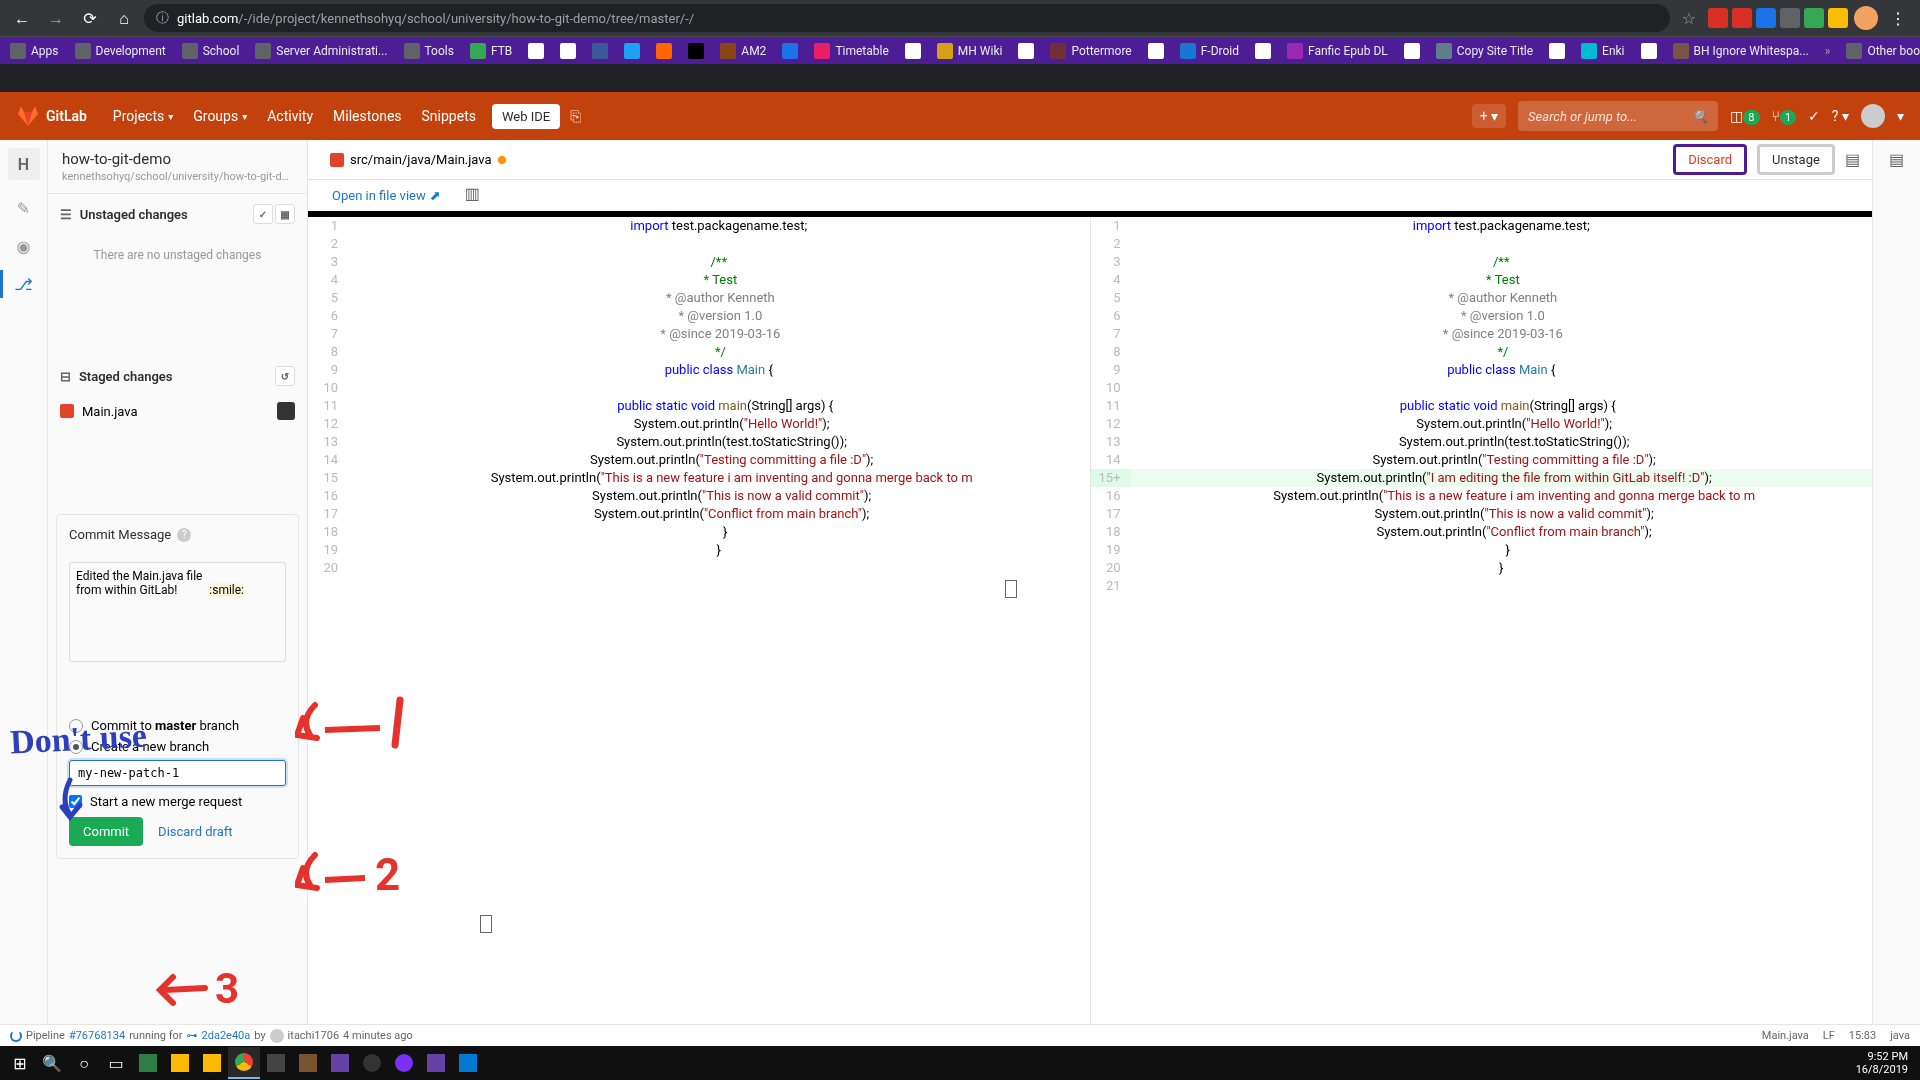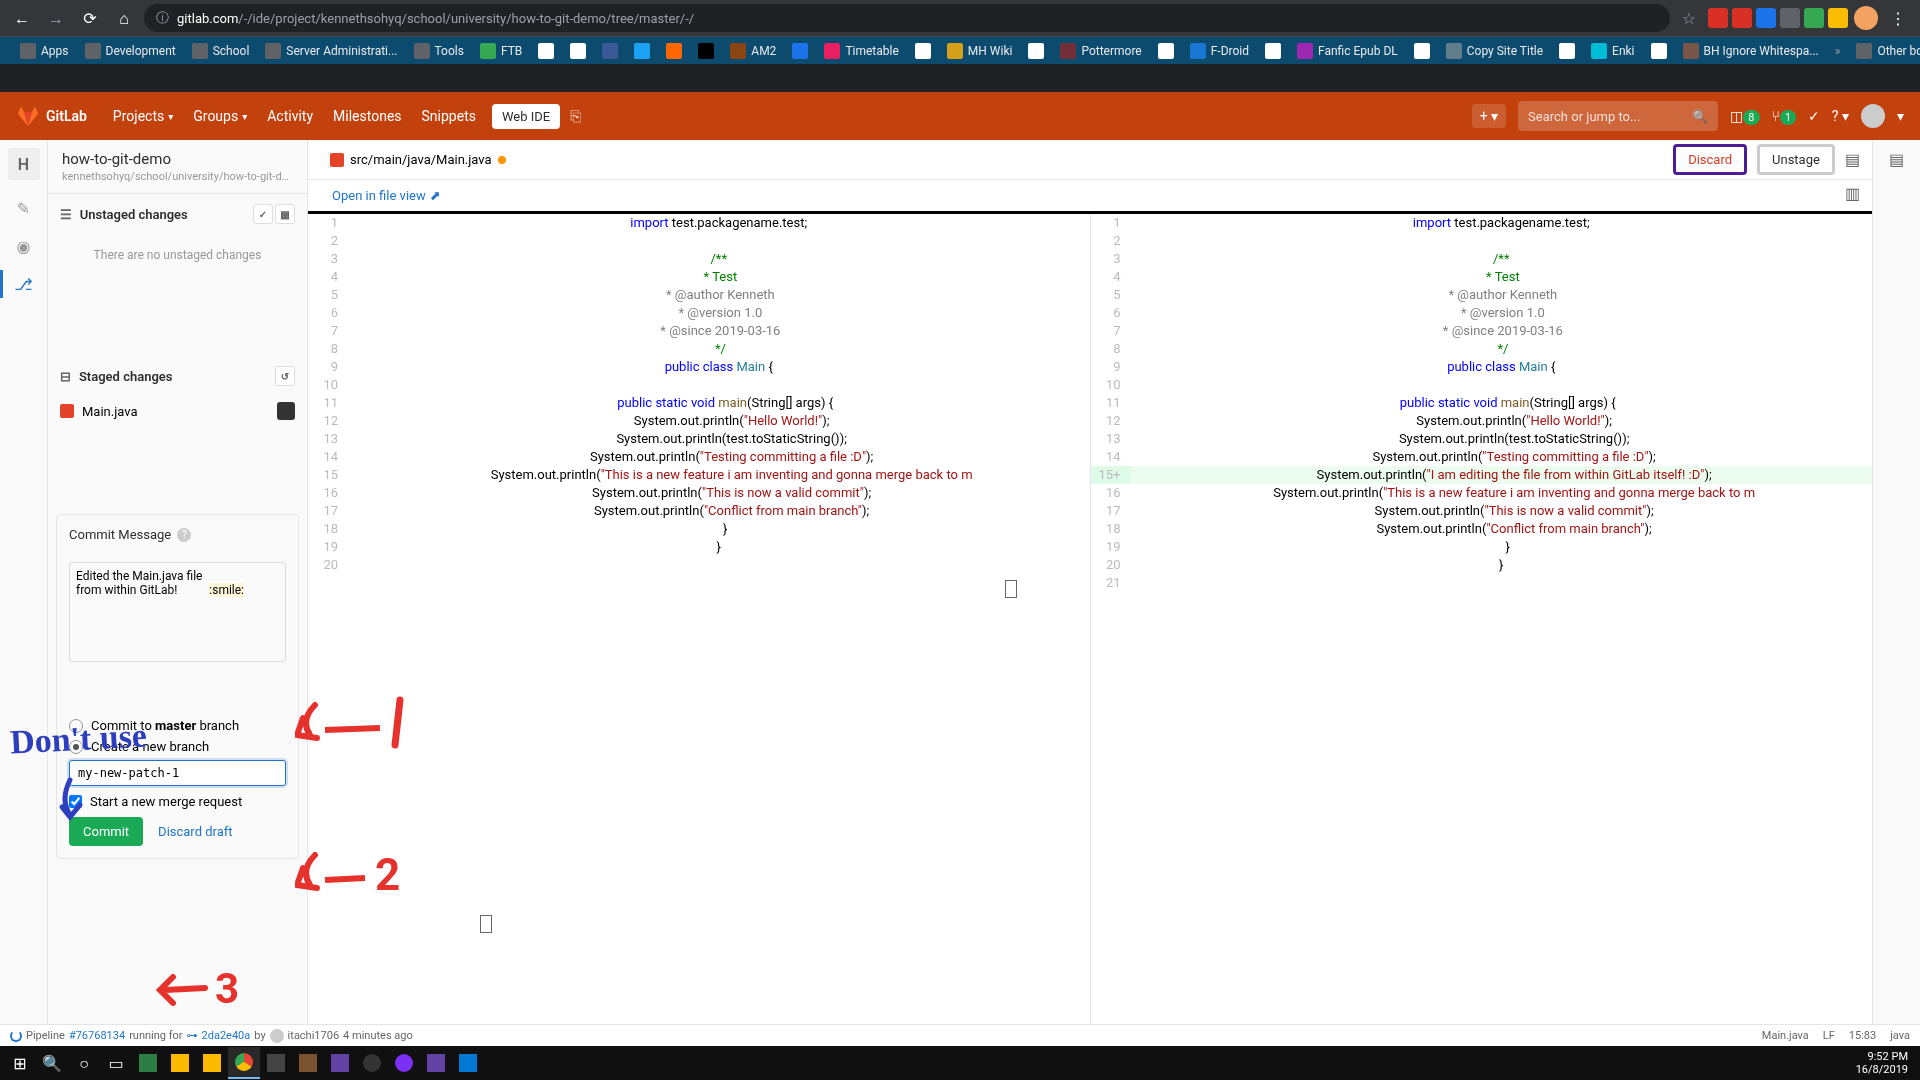--- a/index.html
+++ b/index.html
@@ -18,34 +18,34 @@
 .omnibox-row { height: 36px; background: #35363a; display: flex; align-items: center; padding: 0 8px; gap: 6px; }
 .nav-btn { width: 28px; height: 28px; color: #9aa0a6; display: flex; align-items: center; justify-content: center; font-size: 16px; }
 .nav-btn.active { color: #fff; }
 .omnibox { flex: 1; background: #202124; height: 28px; border-radius: 14px; display: flex; align-items: center; padding: 0 12px; color: #9aa0a6; font-size: 13px; }
 .omni-icon { margin-right: 8px; }
 .omni-domain { color: #fff; }
 .ext-icons { display: flex; gap: 4px; align-items: center; }
 .ext-icon { width: 20px; height: 20px; border-radius: 3px; }
 .avatar-chrome { width: 24px; height: 24px; border-radius: 50%; background: #f4a261; }
 
-.bookmarks-bar { height: 28px; background: #0c4a6e; border-top: 1px solid #4a4a4a; display: flex; align-items: center; padding: 0 14px; gap: 4px; font-size: 12px; color: #e8eaed; overflow: hidden; }
+.bookmarks-bar { height: 28px; background: #4c1d95; border-top: 1px solid #4a4a4a; display: flex; align-items: center; padding: 0 4px; gap: 4px; font-size: 12px; color: #e8eaed; overflow: hidden; }
 .bookmark { display: flex; align-items: center; gap: 5px; padding: 2px 6px; white-space: nowrap; }
 .bm-icon { width: 16px; height: 16px; border-radius: 2px; }
 .bm-folder { background: #5f6368; }
 .other-bm { margin-left: auto; }
 
 
 .gitlab-header { height: 48px; background: #c2410c; display: flex; align-items: center; padding: 0 16px; color: #fff; font-size: 14px; }
 .gitlab-logo { display: flex; align-items: center; gap: 6px; margin-right: 16px; }
 .gitlab-logo-icon { width: 24px; height: 24px; }
 .nav-item { padding: 0 10px; display: flex; align-items: center; gap: 4px; height: 100%; }
 .webide-btn { background: #fff; color: #2e2e2e; padding: 5px 10px; border-radius: 4px; font-size: 13px; margin-left: 6px; }
 .header-right { margin-left: auto; display: flex; align-items: center; gap: 12px; }
-.search-box { background: rgba(255,255,255,0.2); width: 200px; height: 30px; border-radius: 4px; display: flex; align-items: center; padding: 0 10px; font-size: 13px; color: rgba(255,255,255,0.8); }
+.search-box { background: rgba(255,255,255,0.2); width: 200px; height: 30px; border-radius: 4px; display: flex; align-items: center; padding: 0 10px; font-size: 13px; color: rgba(255,255,255,0.8); font-style: italic; }
 .badge-pill { background: #1aaa55; color: #fff; font-size: 11px; padding: 1px 5px; border-radius: 8px; }
 .plus-dd { background: rgba(255,255,255,0.15); padding: 4px 8px; border-radius: 4px; display:flex; align-items:center; gap:4px;}
 .user-avatar { width: 24px; height: 24px; border-radius: 50%; background: #ccc; }
 
 
 .ide-body { display: flex; height: 900px; }
 
 .icon-rail { width: 48px; background: #fafafa; border-right: 1px solid #e5e5e5; display: flex; flex-direction: column; align-items: center; padding-top: 8px; gap: 18px; }
 .rail-project { width: 32px; height: 32px; background: #eee; border-radius: 4px; display: flex; align-items: center; justify-content: center; color: #666; font-weight: 600; }
 .rail-icon { width: 20px; height: 20px; color: #999; display: flex; align-items: center; justify-content: center; }
@@ -371,21 +371,21 @@
         <div class="file-icon"></div>
         <span>src/main/java/Main.java</span>
         <span class="mod-dot"></span>
       </div>
       <div class="tab-actions">
         <button class="btn-outline">Discard</button>
         <button class="btn-outline grey">Unstage</button>
         <span style="color:#666">▤</span>
       </div>
     </div>
-    <div style="display:flex;justify-content:space-between;padding:4px 12px;border-bottom:3px solid #000000">
+    <div style="display:flex;justify-content:flex-start;padding:4px 12px;border-bottom:6px solid #000000">
       <span class="open-file-view"><span>Open in file view</span> ⬈</span>
       <span style="margin-left:12px;color:#666">▥</span>
     </div>
     <div class="diff-container">
       <div class="diff-pane left" id="pane-left">
           <div class="code-line"><span class="ln">1</span><span class="code"><span class="kw">import </span><span>test.packagename.test;</span></span></div>
           <div class="code-line"><span class="ln">2</span><span class="code"></span></div>
           <div class="code-line"><span class="ln">3</span><span class="code"><span class="cmt">/**</span></span></div>
           <div class="code-line"><span class="ln">4</span><span class="code"><span class="cmt"> * Test</span></span></div>
           <div class="code-line"><span class="ln">5</span><span class="code"><span class="ann"> * @author Kenneth</span></span></div>

